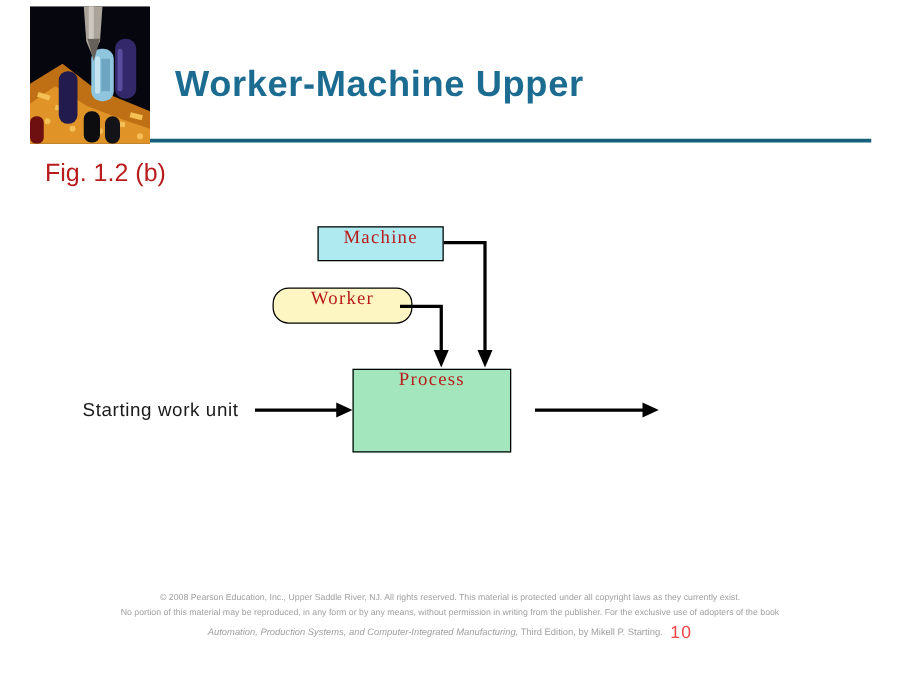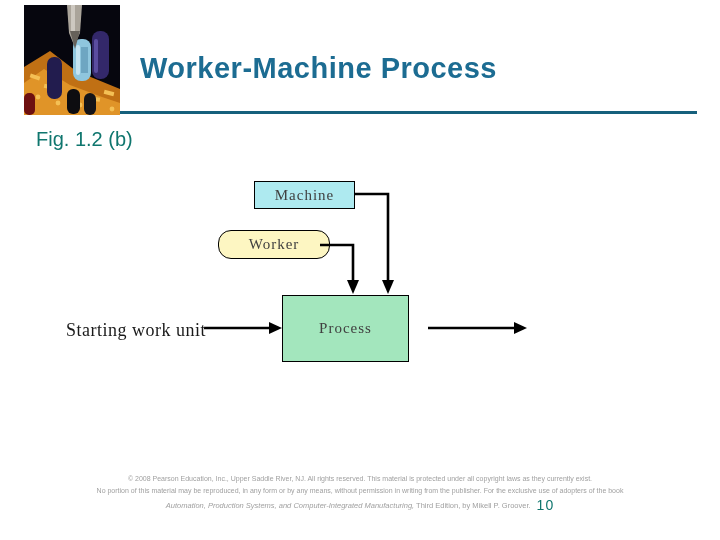--- a/index.html
+++ b/index.html
@@ -30,47 +30,46 @@
   .rule {
     position: absolute;
     left: 120px; top: 111px;
     width: 577px; height: 3px;
     background: var(--rule-color, #16607c);
   }
   .fig-label {
     position: absolute;
     left: 36px; top: 128px;
     font-size: 20px;
-    color: #0f766e;
+    color: #b91c1c;
     white-space: nowrap;
   }
   .diagram-box {
     position: absolute;
     border: 1.5px solid #000;
     display: flex;
-    align-items: center;
     justify-content: center;
     font-family: "Liberation Serif", serif;
     font-size: 15px;
     letter-spacing: 1px;
-    color: #404040;
+    color: #b91c1c;
   }
   .box-machine { left: 254px; top: 181px; width: 101px; height: 28px; background: var(--machine-fill, #aeeaf0); }
   .box-worker  { left: 218px; top: 230px; width: 112px; height: 29px; background: var(--worker-fill, #fdf6c2); border-radius: 13px; }
   .box-process { left: 282px; top: 295px; width: 127px; height: 67px; background: var(--process-fill, #a3e6bd); }
   .connector-layer {
     position: absolute;
     left: 0; top: 0;
     width: 720px; height: 540px;
     pointer-events: none;
   }
   .flow-label {
     position: absolute;
-    font-family: Liberation Serif, serif;
-    font-size: 18px;
+    font-family: Liberation Sans, sans-serif;
+    font-size: 15px;
     letter-spacing: 0.5px;
     color: #1a1a1a;
     white-space: nowrap;
   }
   .label-start { left: 66px; top: 320px; }
   .label-complete { left: 532px; top: 320px; }
   .footer {
     position: absolute;
     left: 0; right: 0; top: 473px;
     text-align: center;
@@ -78,21 +77,21 @@
     font-size: 7px;
     line-height: 12px;
   }
   .footer-line3 {
     margin-top: 2px;
     font-size: 7.5px;
   }
   .footer-line3 .book-title { font-style: italic; text-align: center; }
   .page-number {
     font-size: 14px;
-    color: #0f766e;
+    color: #ef4444;
     margin-left: 6px;
     vertical-align: -2px;
     letter-spacing: 1px;
     margin-top: 31px;
   }
 </style>
 </head>
 <body>
 
 <div class="slide">
@@ -122,21 +121,21 @@
     <rect x="57" y="42" width="7" height="26" fill="#6ea6c2"></rect>
     <rect x="43" y="84" width="13" height="25" rx="6" fill="#0d0d10"></rect>
     <rect x="60" y="88" width="12" height="22" rx="6" fill="#141418"></rect>
     <rect x="0" y="88" width="11" height="22" rx="5" fill="#6e1010"></rect>
 
     <polygon points="43,0 58,0 56,28 50,40 45,28" fill="#aaa49a"></polygon>
     <polygon points="46,26 56,26 51,44" fill="#66615a"></polygon>
     <rect x="47" y="0" width="4" height="26" fill="#cdc8c0"></rect>
   </svg>
 
-  <div class="title">Worker-Machine Process</div>
+  <div class="title">Worker-Machine Upper</div>
   <div class="rule"></div>
   <div class="fig-label">Fig. 1.2 (b)</div>
 
   <div class="diagram-box box-machine">
     <span>Machine</span>
   </div>
   <div class="diagram-box box-worker">
     <span>Worker</span>
   </div>
   <div class="diagram-box box-process">
@@ -161,17 +160,17 @@
       <polygon points="514,322 514,334 527,328"></polygon>
     </g>
   </svg>
 
   <div class="flow-label label-start">Starting work unit</div>
 
   <div class="footer">
     <div>© 2008 Pearson Education, Inc., Upper Saddle River, NJ.  All rights reserved.  This material is protected under all copyright laws as they currently exist.</div>
     <div>No portion of this material may be reproduced, in any form or by any means, without permission in writing from the publisher.  For the exclusive use of adopters of the book</div>
     <div class="footer-line3">
-      <span class="book-title">Automation, Production Systems, and Computer-Integrated Manufacturing,</span><span> Third Edition, by Mikell P. Groover.</span><span class="page-number">10</span>
+      <span class="book-title">Automation, Production Systems, and Computer-Integrated Manufacturing,</span><span> Third Edition, by Mikell P. Starting.</span><span class="page-number">10</span>
     </div>
   </div>
 
 </div>
 
 </body></html>

